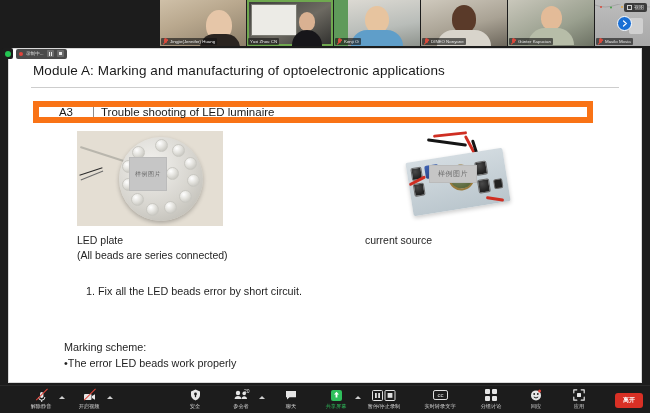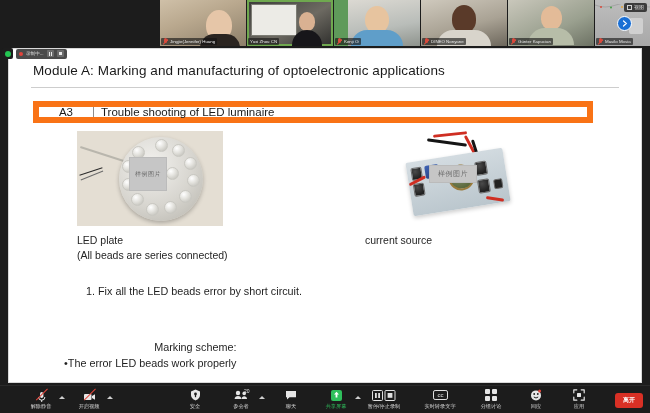--- a/index.html
+++ b/index.html
@@ -195,21 +195,21 @@
     font-size: 10.5px; color: #252525; line-height: 15px;
   }
   .cap-right {
     position: absolute; left: 356px; top: 184px; width: 250px;
     font-size: 10.5px; color: #252525; line-height: 15px;
   }
 
   .body-list { position: absolute; left: 48px; top: 236px; right: 30px; margin-left: 29px; }
   .body-line { font-size: 10.8px; color: #1f1f1f; margin-bottom: 11px; }
   .mark-block { position: absolute; left: 55px; top: 290px; }
-  .mark-line { font-size: 10.8px; color: #1f1f1f; line-height: 16px; text-align: right; }
+  .mark-line { font-size: 10.8px; color: #1f1f1f; line-height: 16px; }
 
   
   .toolbar {
     position: absolute; left: 0; bottom: 0; width: 650px; height: 28px;
     background: #1c1c1c; border-top: 1px solid #2a2a2a;
   }
   .tb-item {
     position: absolute; top: 3px;
     display: flex; flex-direction: column; align-items: center; width: 46px;
   }

